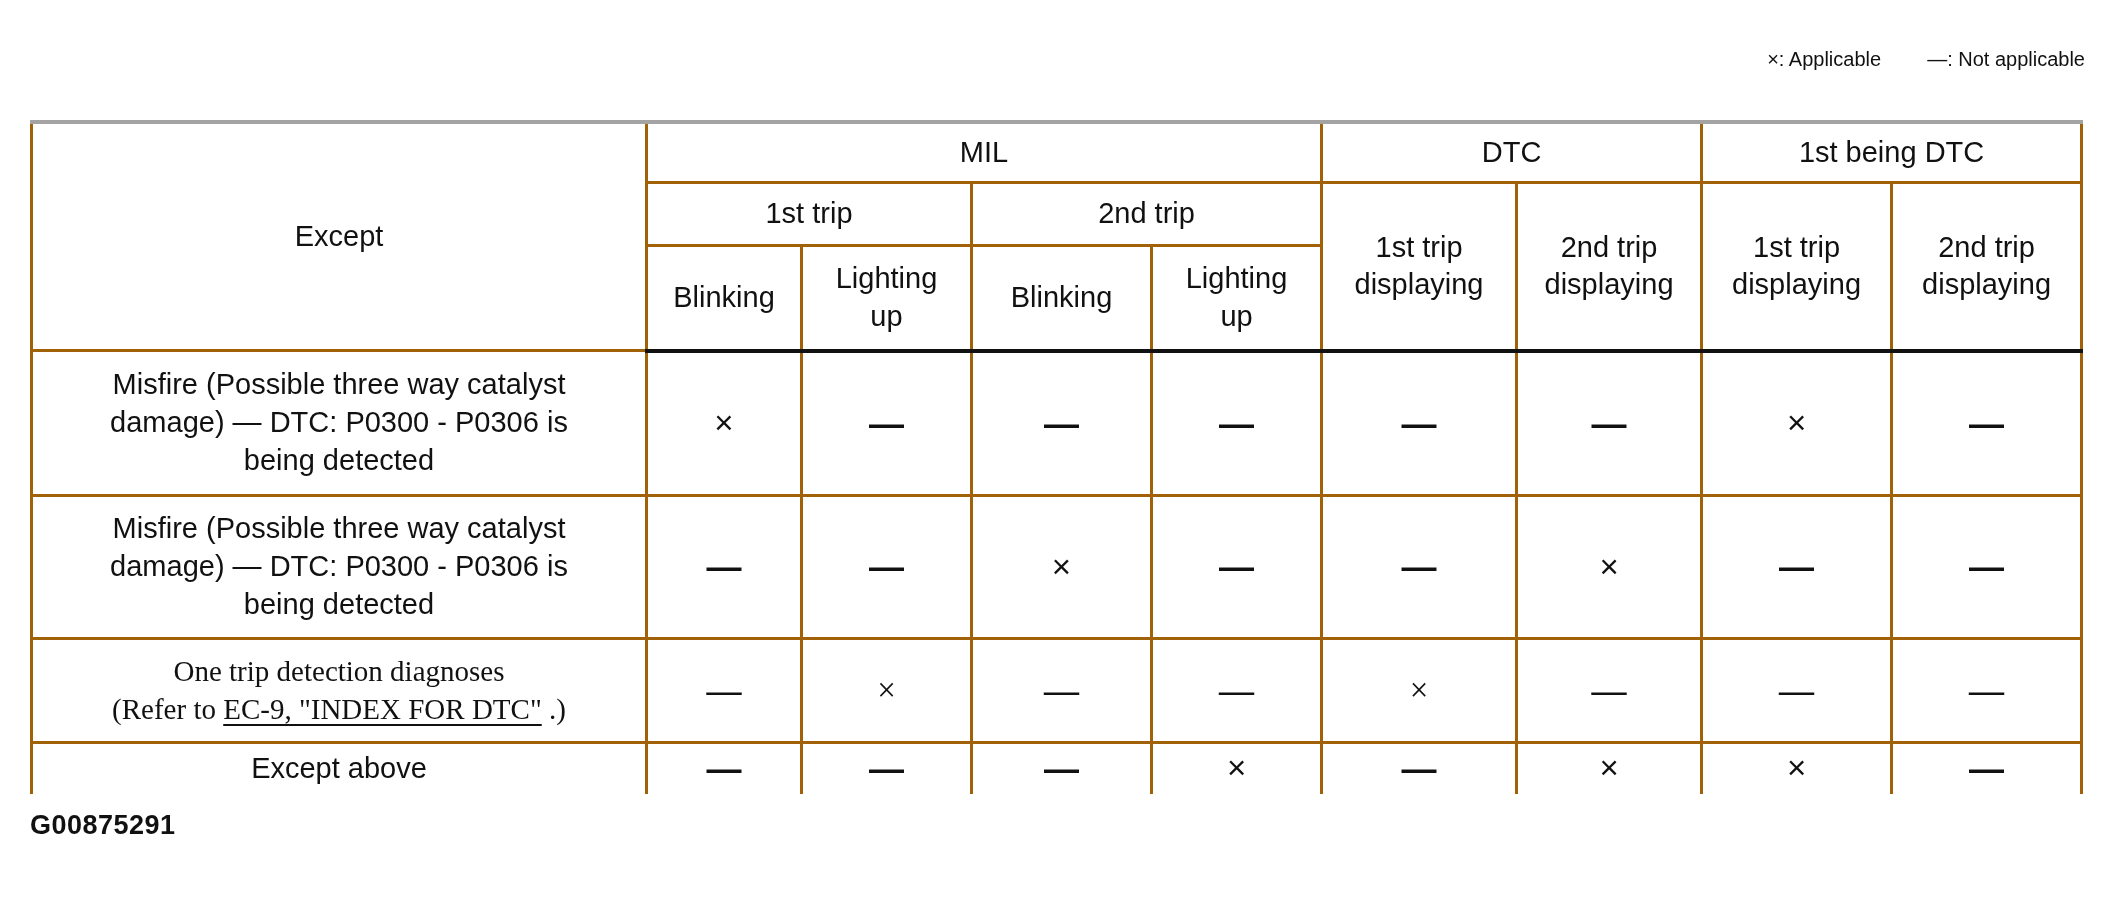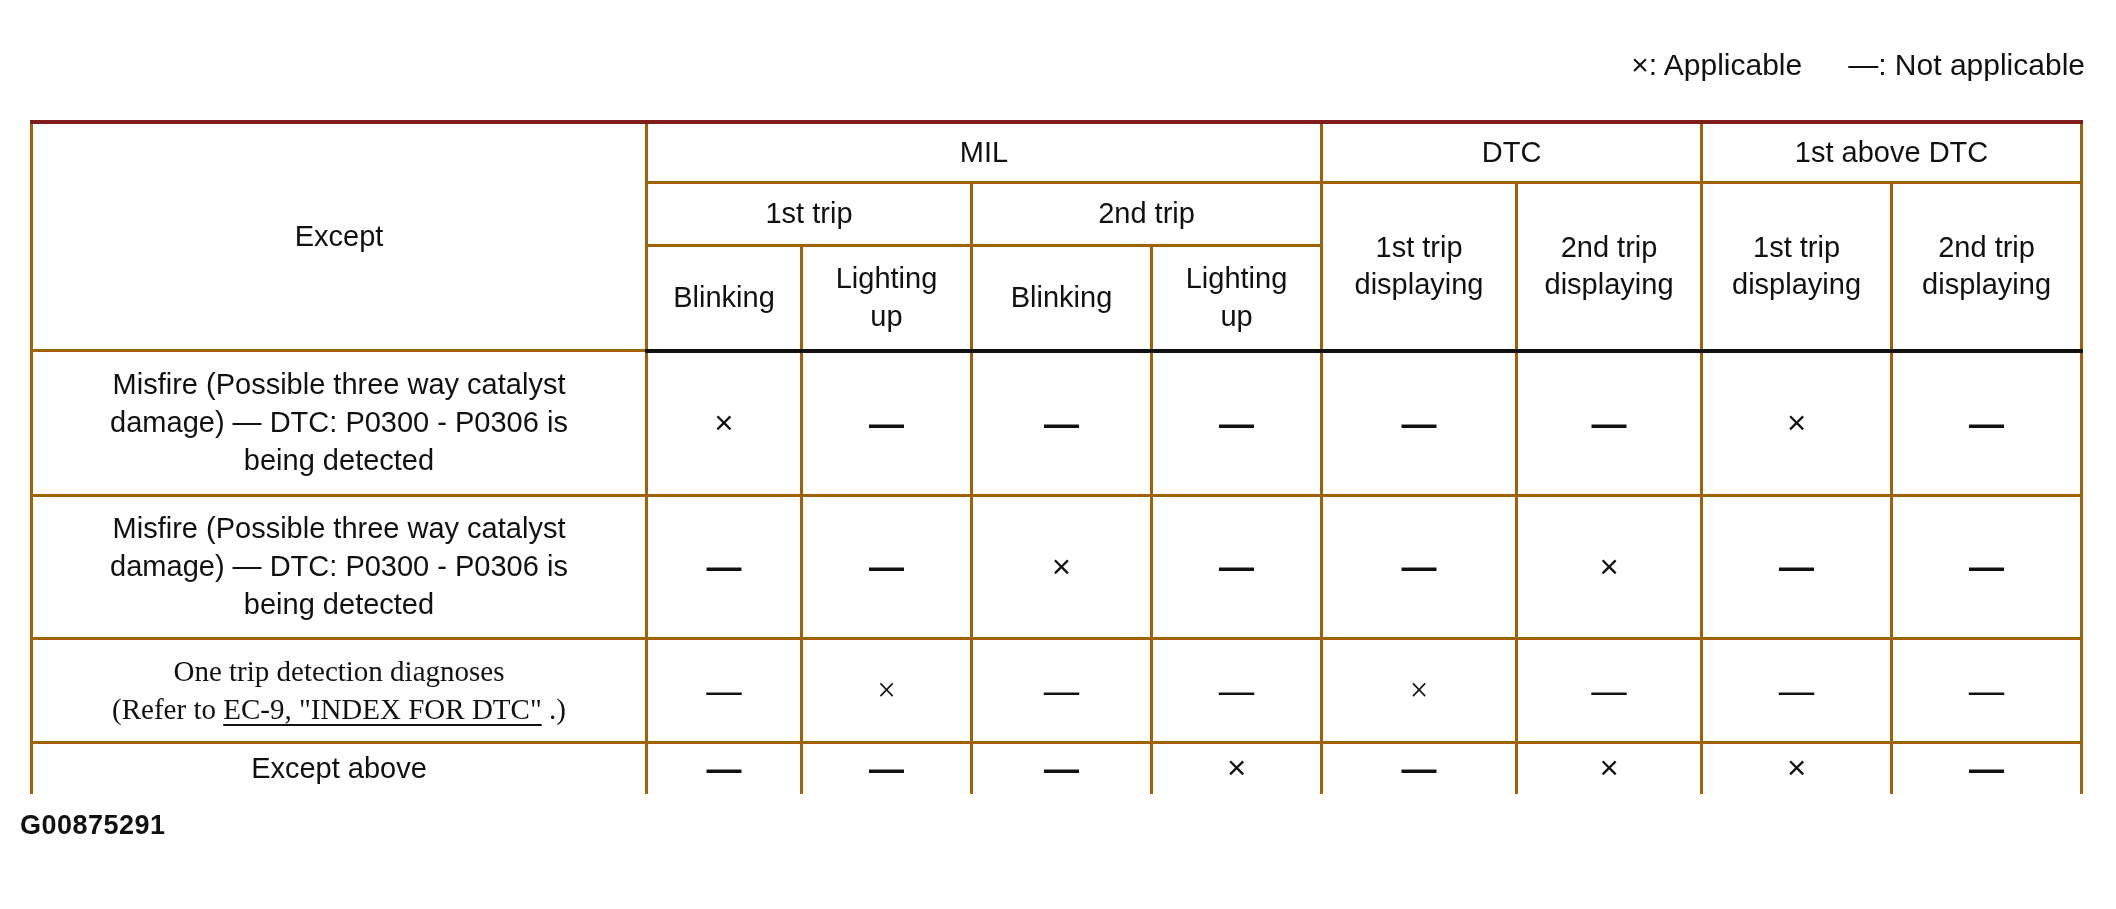--- a/index.html
+++ b/index.html
@@ -17,21 +17,21 @@
     position: relative;
     width: 2116px;
     height: 909px;
     overflow: hidden;
     background: #ffffff;
   }
   .legend {
     position: absolute;
     top: 48px;
     right: 31px;
-    font-size: 30px;
+    font-size: 20px;
     white-space: nowrap;
     text-align: right;
   }
   .legend-gap {
     display: inline-block;
     width: 46px;
   }
   table.dtc-table {
     position: absolute;
     top: 120px;
@@ -45,21 +45,21 @@
     border: 3px solid #a16207;
     font-weight: normal;
     font-size: 29px;
     text-align: center;
     vertical-align: middle;
     padding: 0;
     line-height: 1.3;
     white-space: pre-line;
     overflow: hidden;
   }
-  thead tr.r1 th { border-top: 4px solid #7f1d1d; height: 57px; }
+  thead tr.r1 th { border-top: 4px solid #a3a3a3; height: 57px; }
   thead tr.r2 { height: 63px; }
   thead tr.r3 { height: 105px; }
   thead tr.r3 th,
   thead th.span2,
   th.items-h { border-bottom: 4px solid #111111; }
   tbody td { border-bottom: 3px solid #111111; }
   tbody tr:last-child td { border-bottom: none; }
   tbody tr.row-0 { height: 145px; }
   tbody tr.row-1 { height: 143px; }
   tbody tr.row-2 { height: 104px; font-family: Liberation Serif, serif; }
@@ -76,21 +76,21 @@
   td.marker-cell.mark-x {
     font-size: 33px;
   }
   .ref-link {
     text-decoration: underline;
     text-underline-offset: 5px;
   }
   .footer {
     position: absolute;
     top: 810px;
-    left: 20px;
+    left: 30px;
     font-size: 27px;
     font-weight: bold;
     letter-spacing: 0.5px;
   }
 </style>
 </head>
 <body>
 
 <div class="page">
 
@@ -108,21 +108,21 @@
       <col style="width:195px">
       <col style="width:185px">
       <col style="width:190px">
       <col style="width:190px">
     </colgroup>
     <thead>
       <tr class="r1">
         <th rowspan="3" class="items-h">Except</th>
         <th colspan="4">MIL</th>
         <th colspan="2">DTC</th>
-        <th colspan="2">1st above DTC</th>
+        <th colspan="2">1st being DTC</th>
       </tr>
       <tr class="r2">
         <th colspan="2">1st trip</th>
         <th colspan="2">2nd trip</th>
         <th rowspan="2" class="span2">1st trip
 displaying</th>
         <th rowspan="2" class="span2">2nd trip
 displaying</th>
         <th rowspan="2" class="span2">1st trip
 displaying</th>

